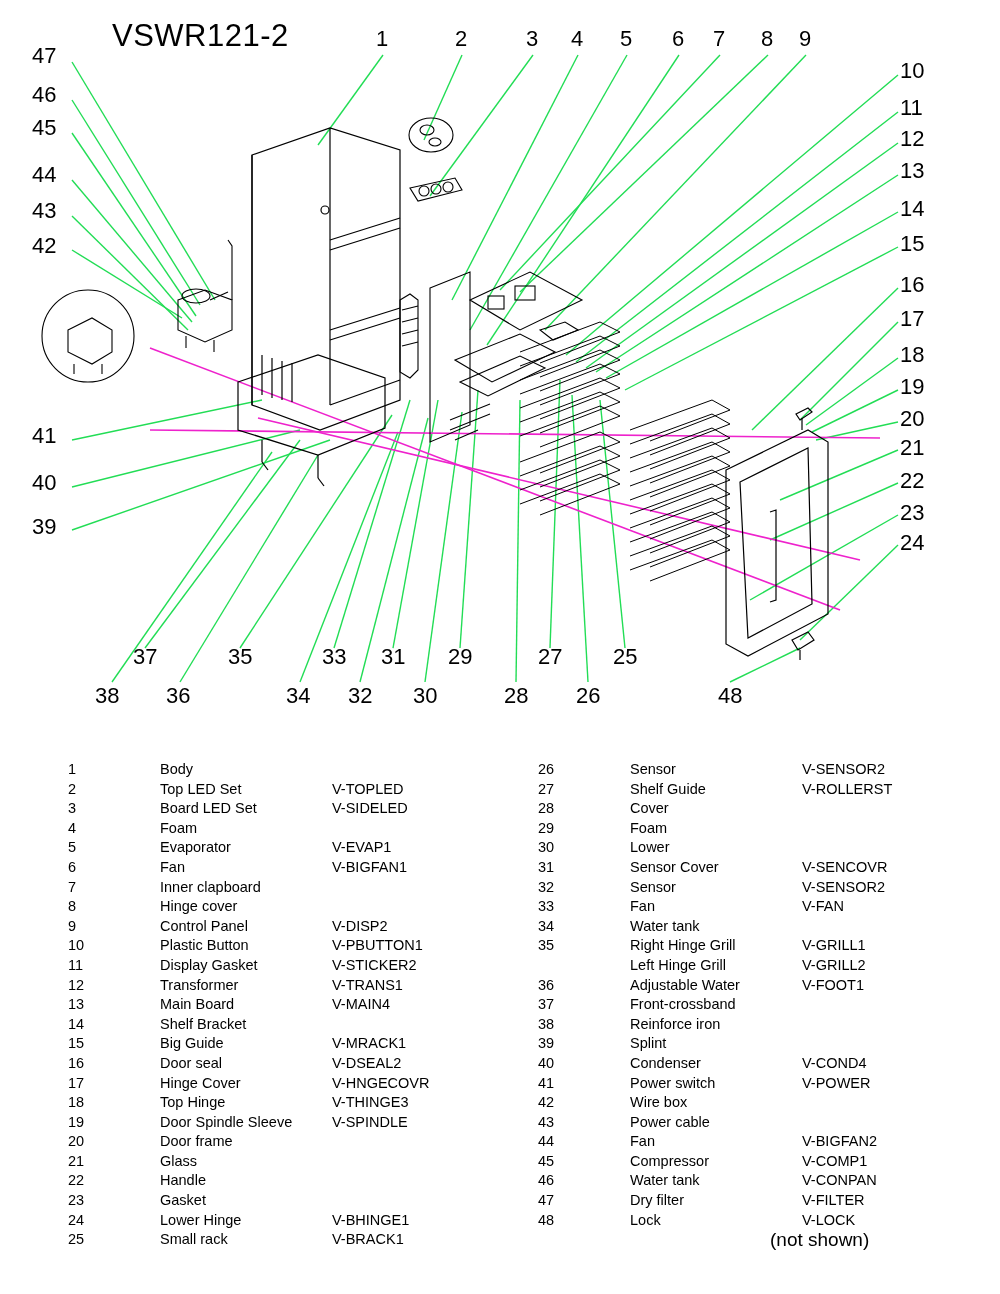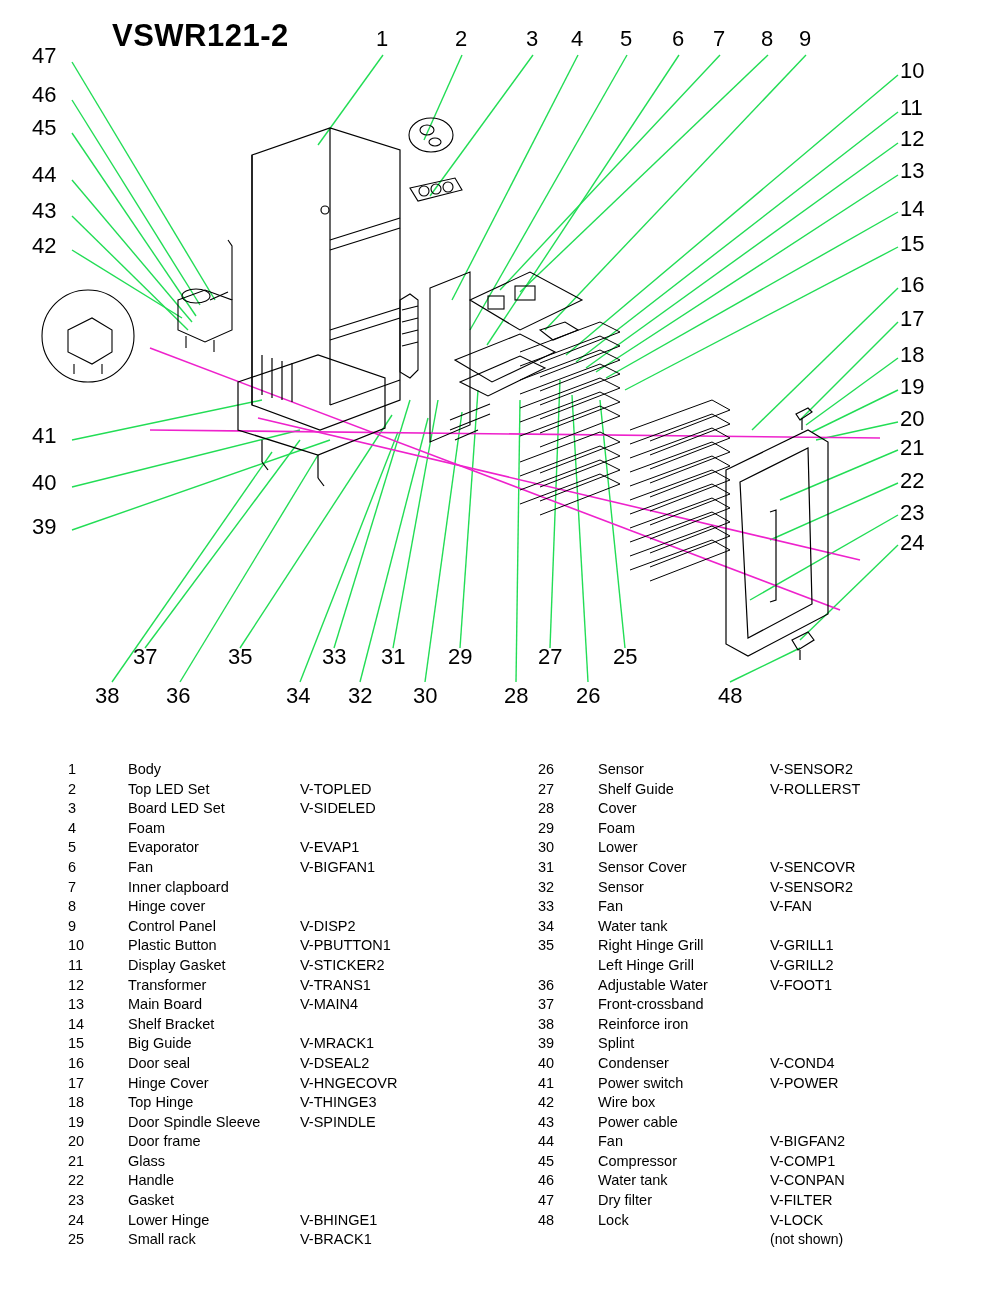--- a/index.html
+++ b/index.html
@@ -5,41 +5,41 @@
   html,body{margin:0;padding:0;}
   body{
     width:1000px;height:1294px;background:#ffffff;
     font-family:"Liberation Sans", sans-serif;
     color:#000;position:relative;overflow:hidden;
   }
   #diagram-area{position:absolute;left:0;top:0;width:1000px;height:740px;}
   #diagram-svg{position:absolute;left:0;top:0;}
   .model-title{
     position:absolute;left:112px;top:18px;
-    font-size:31px;letter-spacing:0.5px;font-weight:700;
+    font-size:31px;letter-spacing:0.5px;font-weight:400;
   }
   .callout{
     position:absolute;font-size:22px;line-height:22px;
     color:#000;font-family:"Liberation Sans", sans-serif;
   }
   
   #parts-list{
     position:absolute;left:0;top:760px;width:1000px;height:534px;
   }
   .col{position:absolute;top:0;}
   .col.left{left:68px;width:430px;}
   .col.right{left:538px;width:440px;}
   .prow{
     display:flex;font-size:14.5px;line-height:19.6px;height:19.6px;
     white-space:nowrap;
   }
   .pnum{width:60px;flex:0 0 60px;}
-  .pname{width:172px;flex:0 0 172px;}
+  .pname{width:172px;flex:0 0 172px;margin-left:32px;}
   .pcode{flex:1 1 auto;}
-  .sub-note{padding-left:232px;font-size:14px;line-height:19.6px;}
+  .sub-note{padding-left:232px;font-size:19px;line-height:19.6px;}
 </style>
 </head>
 <body>
 
 <div id="diagram-area">
 
   <div class="model-title">VSWR121-2</div>
 
   <svg id="diagram-svg" width="1000" height="740" viewBox="0 0 1000 740">
 

